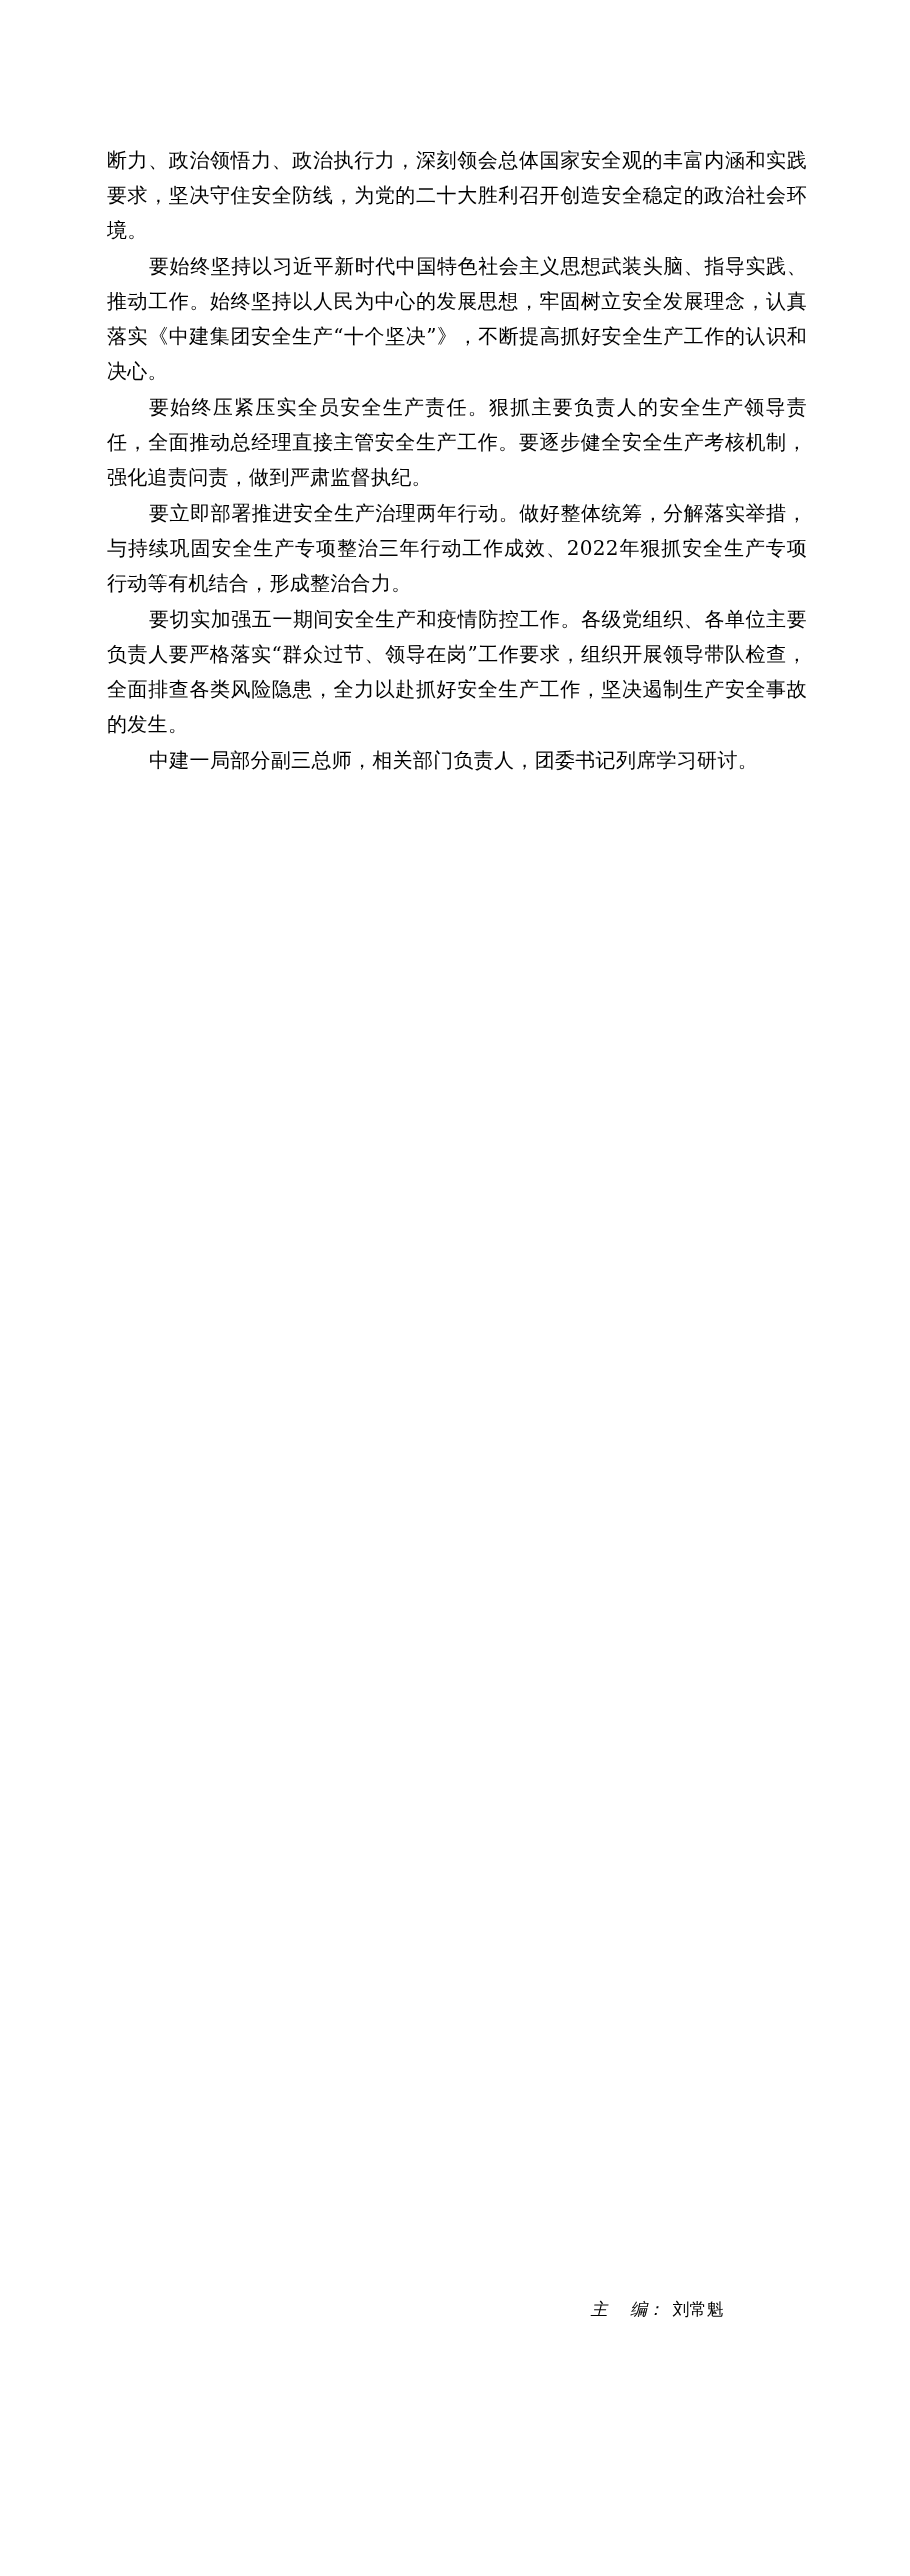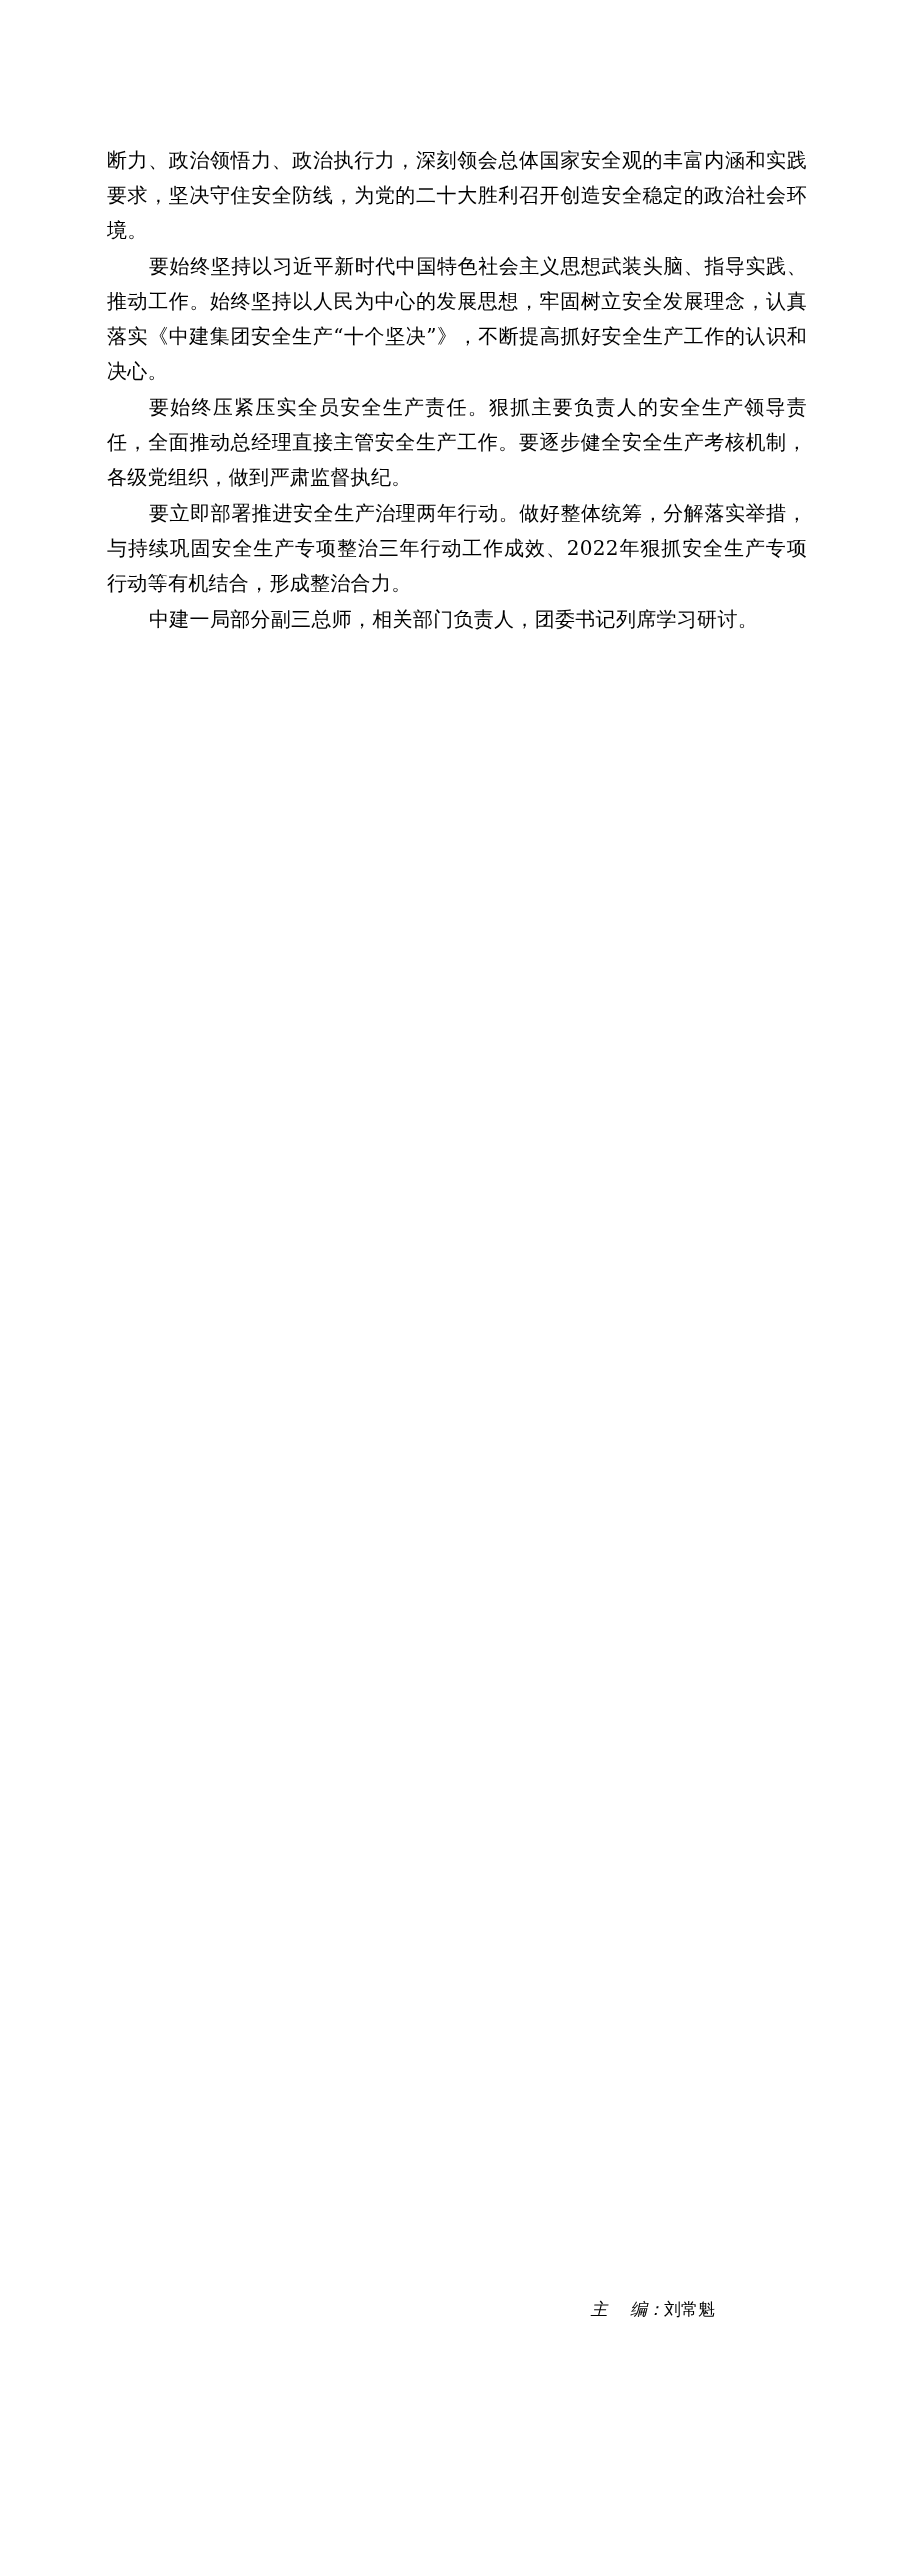--- a/index.html
+++ b/index.html
@@ -64,34 +64,35 @@
 
   .sig-row .lbl {
     display: inline-block;
     text-align: justify;
     white-space: pre;
     font-style: italic;
   }
   .sig-row .val {
     display: inline-block;
     min-width: 68px;
-    text-align: left;
+    text-align: center;
     white-space: pre;
   }
 </style>
 </head>
 <body>
 
 <div class="page">
 
   <div class="content">
     <p class="para">断力、政治领悟力、政治执行力，深刻领会总体国家安全观的丰富内涵和实践要求，坚决守住安全防线，为党的二十大胜利召开创造安全稳定的政治社会环境。</p>
     <p class="para indent">要始终坚持以习近平新时代中国特色社会主义思想武装头脑、指导实践、推动工作。始终坚持以人民为中心的发展思想，牢固树立安全发展理念，认真落实《中建集团安全生产“十个坚决”》，不断提高抓好安全生产工作的认识和决心。</p>
-    <p class="para indent">要始终压紧压实全员安全生产责任。狠抓主要负责人的安全生产领导责任，全面推动总经理直接主管安全生产工作。要逐步健全安全生产考核机制，各级党组织，做到严肃监督执纪。</p>
+    <p class="para indent">要始终压紧压实全员安全生产责任。狠抓主要负责人的安全生产领导责任，全面推动总经理直接主管安全生产工作。要逐步健全安全生产考核机制，强化追责问责，做到严肃监督执纪。</p>
     <p class="para indent">要立即部署推进安全生产治理两年行动。做好整体统筹，分解落实举措，与持续巩固安全生产专项整治三年行动工作成效、2022年狠抓安全生产专项行动等有机结合，形成整治合力。</p>
+    <p class="para indent">要切实加强五一期间安全生产和疫情防控工作。各级党组织、各单位主要负责人要严格落实“群众过节、领导在岗”工作要求，组织开展领导带队检查，全面排查各类风险隐患，全力以赴抓好安全生产工作，坚决遏制生产安全事故的发生。</p>
     <p class="para indent">中建一局部分副三总师，相关部门负责人，团委书记列席学习研讨。</p>
   </div>
 
   <div class="signature-block">
     <div class="sig-row">
       <span class="lbl">主　 编：</span><span class="val">刘常魁</span>
     </div>
     <div class="sig-row">
       <span class="lbl"></span>
     </div>

